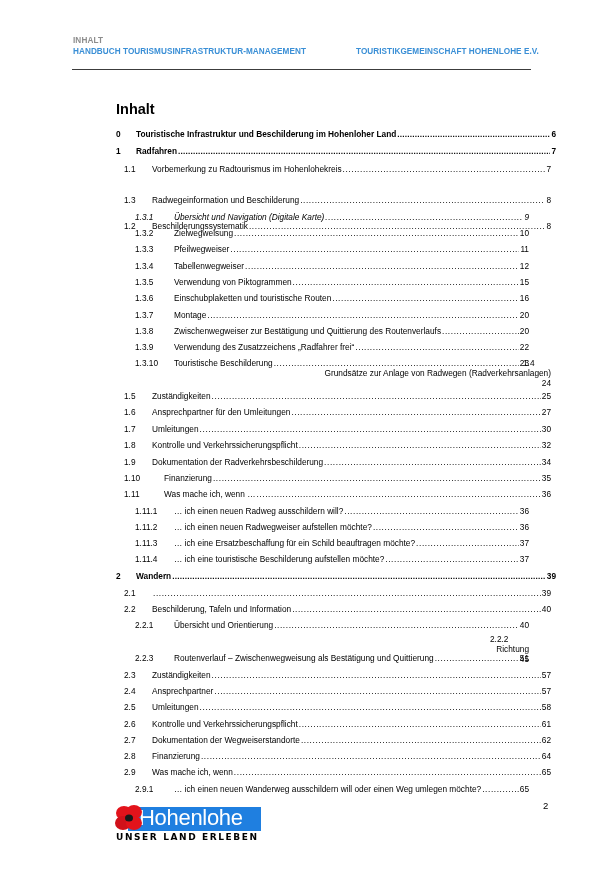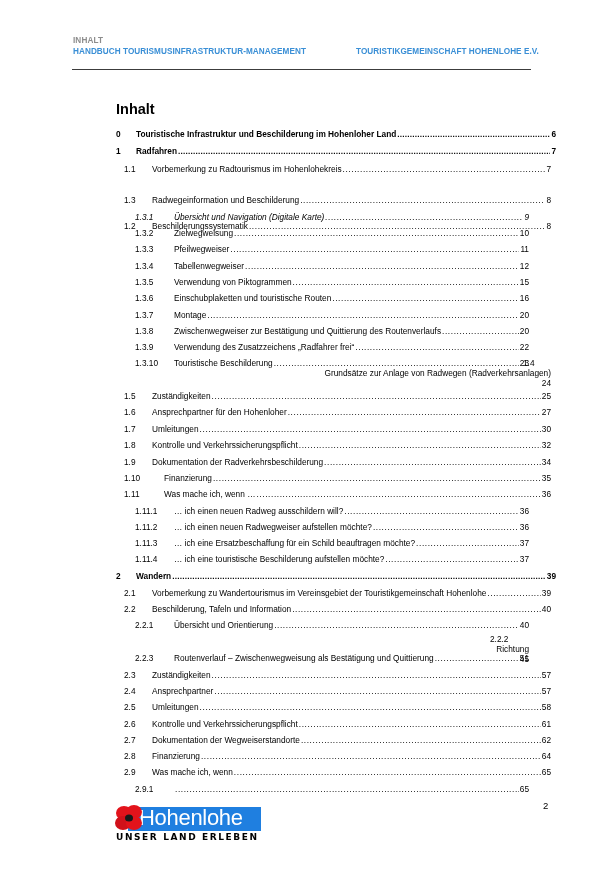--- a/index.html
+++ b/index.html
@@ -151,21 +151,21 @@
         <span class="pg">24</span>
       </div>
       <div class="row l2" style="top: 389px;">
         <span class="num">1.5</span>
         <span class="txt">Zuständigkeiten</span>
         <span class="dots"></span>
         <span class="pg">25</span>
       </div>
       <div class="row l2" style="top: 405px;">
         <span class="num">1.6</span>
-        <span class="txt">Ansprechpartner für den Hohenloher</span>
+        <span class="txt">Ansprechpartner für den Umleitungen</span>
         <span class="dots"></span>
         <span class="pg">27</span>
       </div>
       <div class="row l2" style="top: 422px;">
         <span class="num">1.7</span>
         <span class="txt">Umleitungen</span>
         <span class="dots"></span>
         <span class="pg">30</span>
       </div>
       <div class="row l2" style="top: 438px;">
@@ -217,21 +217,20 @@
         <span class="pg">37</span>
       </div>
       <div class="row l1" style="top: 569px;">
         <span class="num">2</span>
         <span class="txt">Wandern</span>
         <span class="dots"></span>
         <span class="pg">39</span>
       </div>
       <div class="row l2" style="top: 586px; align-items: flex-end;">
         <span class="num">2.1</span>
-        <span class="txt">Vorbemerkung zu Wandertourismus im Vereinsgebiet der Touristikgemeinschaft Hohenlohe</span>
         <span class="dots"></span>
         <span class="pg">39</span>
       </div>
       <div class="row l2" style="top: 602px;">
         <span class="num">2.2</span>
         <span class="txt">Beschilderung, Tafeln und Information</span>
         <span class="dots"></span>
         <span class="pg">40</span>
       </div>
       <div class="row l3" style="top: 618px;">
@@ -289,20 +288,21 @@
         <span class="pg">64</span>
       </div>
       <div class="row l2" style="top: 765px;">
         <span class="num">2.9</span>
         <span class="txt">Was mache ich, wenn</span>
         <span class="dots"></span>
         <span class="pg">65</span>
       </div>
       <div class="row l3" style="top: 782px;">
         <span class="num">2.9.1</span>
+        <span class="txt">… ich einen neuen Wanderweg ausschildern will oder einen Weg umlegen möchte?</span>
         <span class="dots"></span>
         <span class="pg">65</span>
       </div>
     </div>
 
   <div class="page-num">2</div>
 
   <div class="logo">
     <div class="logo-box"></div>
     <div class="logo-word">Hohenlohe</div>

